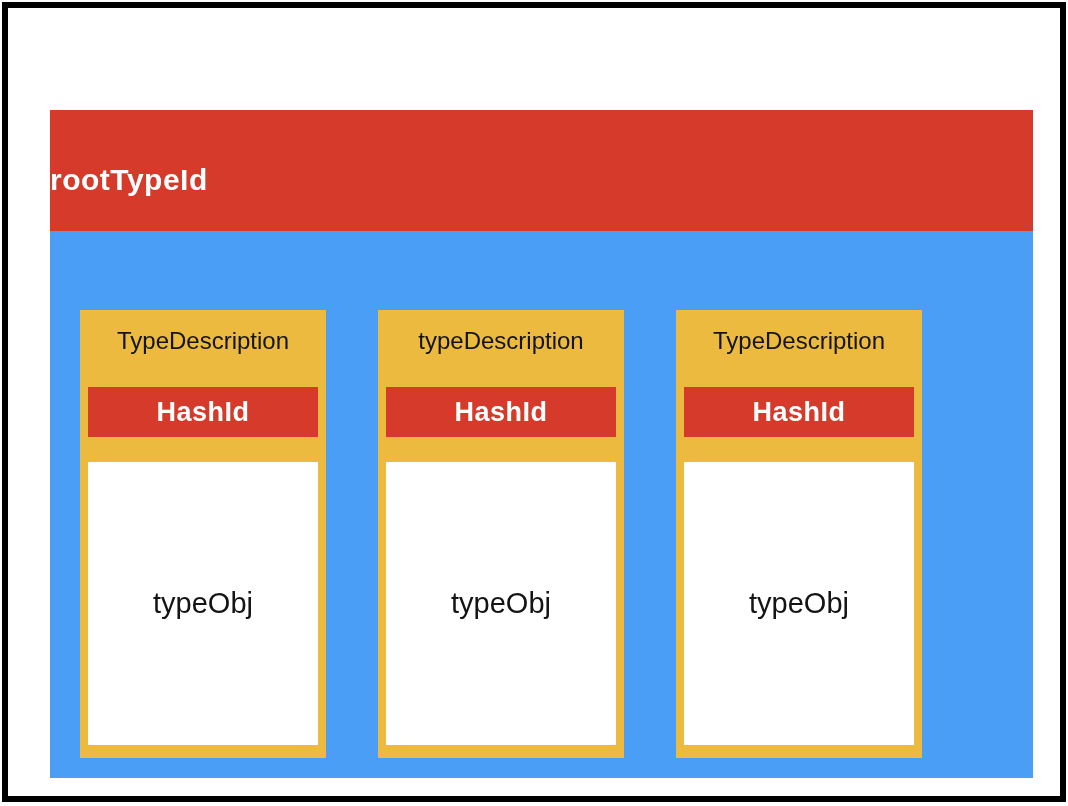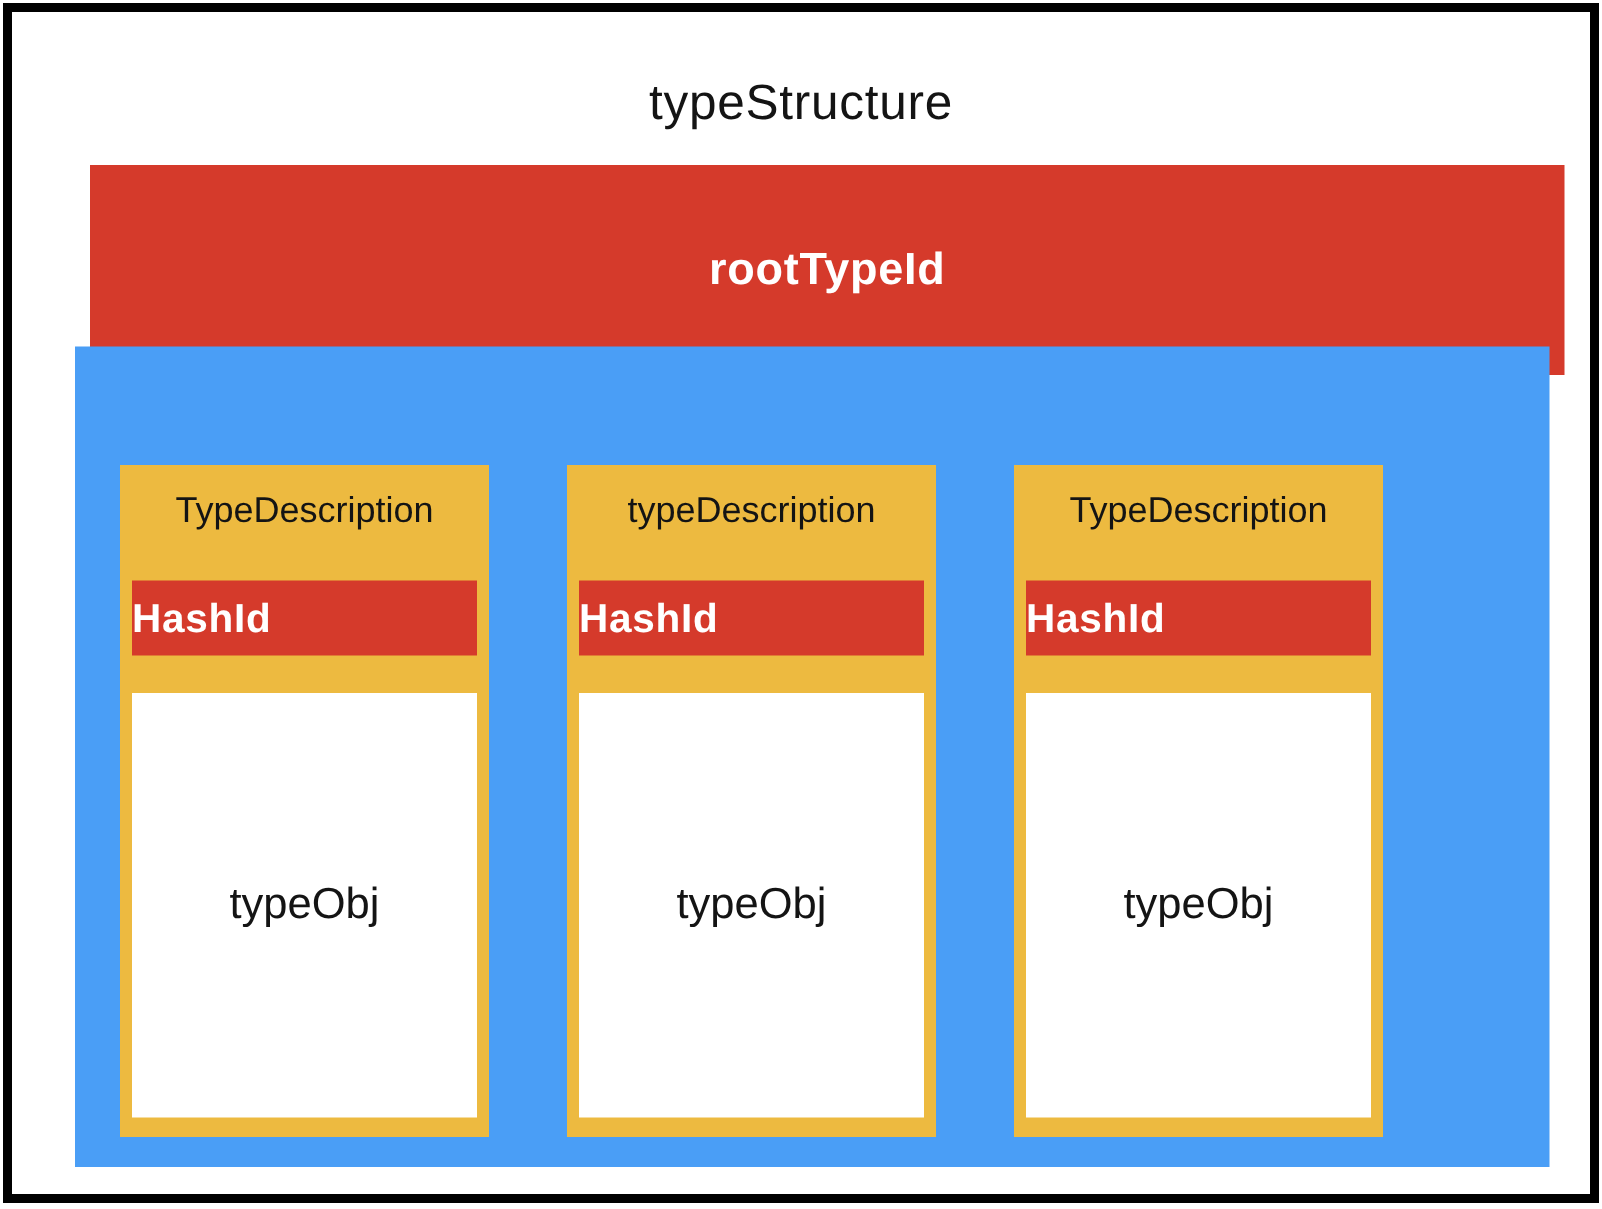--- a/index.html
+++ b/index.html
@@ -30,28 +30,27 @@
     left: 0;
     width: 100%;
     text-align: center;
     font-size: 33px;
     line-height: 36px;
     color: var(--text_dark, #141414);
     letter-spacing: 0.5px;
   }
   .root-bar {
     position: absolute;
-    left: 52px;
+    left: 42px;
     top: 102px;
     width: 983px;
     height: 140px;
     background: var(--red, #D53A2B);
     display: flex;
     align-items: center;
-    justify-content: center;
   }
   .root-bar-label {
     color: var(--text_light, #ffffff);
     font-size: 30px;
     font-weight: 600;
     letter-spacing: 0.5px;
   }
   .types-container {
     position: absolute;
     left: 42px;
@@ -92,20 +91,21 @@
     justify-content: center;
     font-size: 24px;
     color: var(--text_dark, #141414);
   }
   .hash-bar {
     height: 61px;
     margin: 14px 8px;
     background: var(--red, #D53A2B);
     display: flex;
     align-items: center;
+    justify-content: center;
   }
   .hash-label {
     color: var(--text_light, #ffffff);
     font-size: 27px;
     font-weight: 700;
     letter-spacing: 0.5px;
   }
   .obj-box {
     height: 342px;
     margin: 11px 8px 13px 8px;
@@ -117,21 +117,20 @@
   .obj-label {
     color: var(--text_dark, #141414);
     font-size: 29px;
   }
 </style>
 </head>
 <body>
 
 <div class="frame">
 
-  <div class="slide-title">typeStructure</div>
 
   <div class="root-bar">
     <span class="root-bar-label">rootTypeId</span>
   </div>
 
   <div class="types-container">
 
 
     <div class="cards-row">
 

